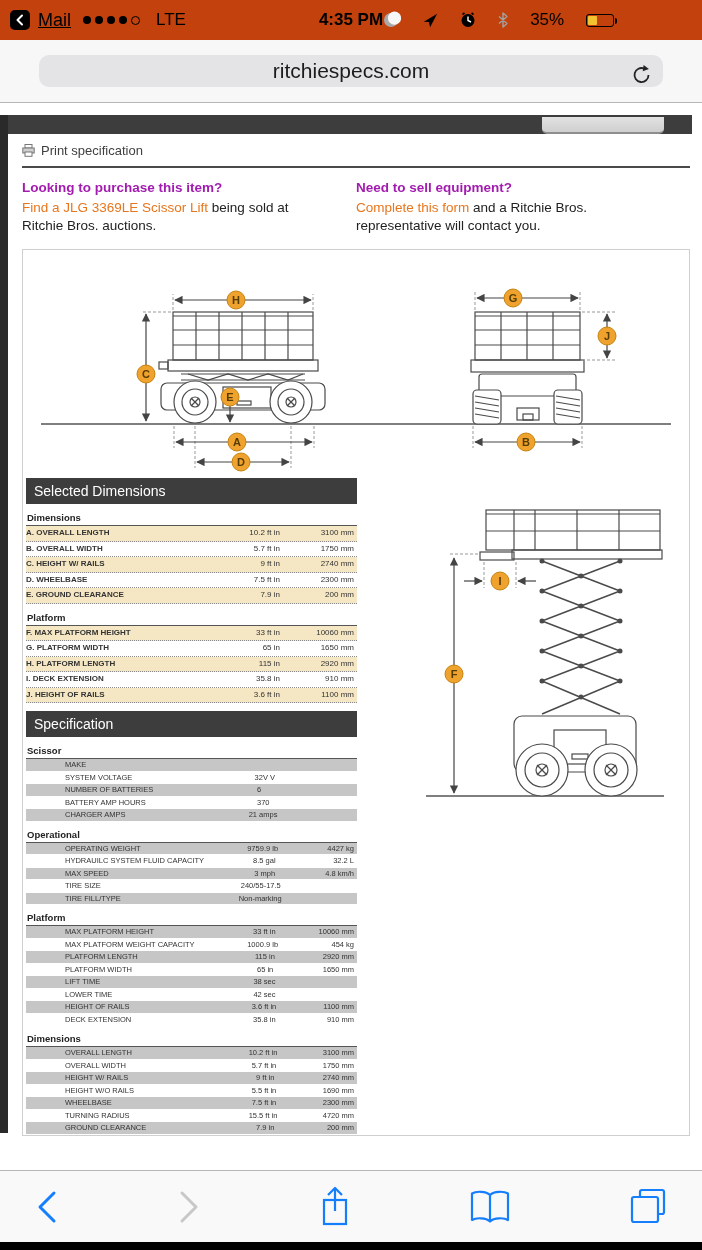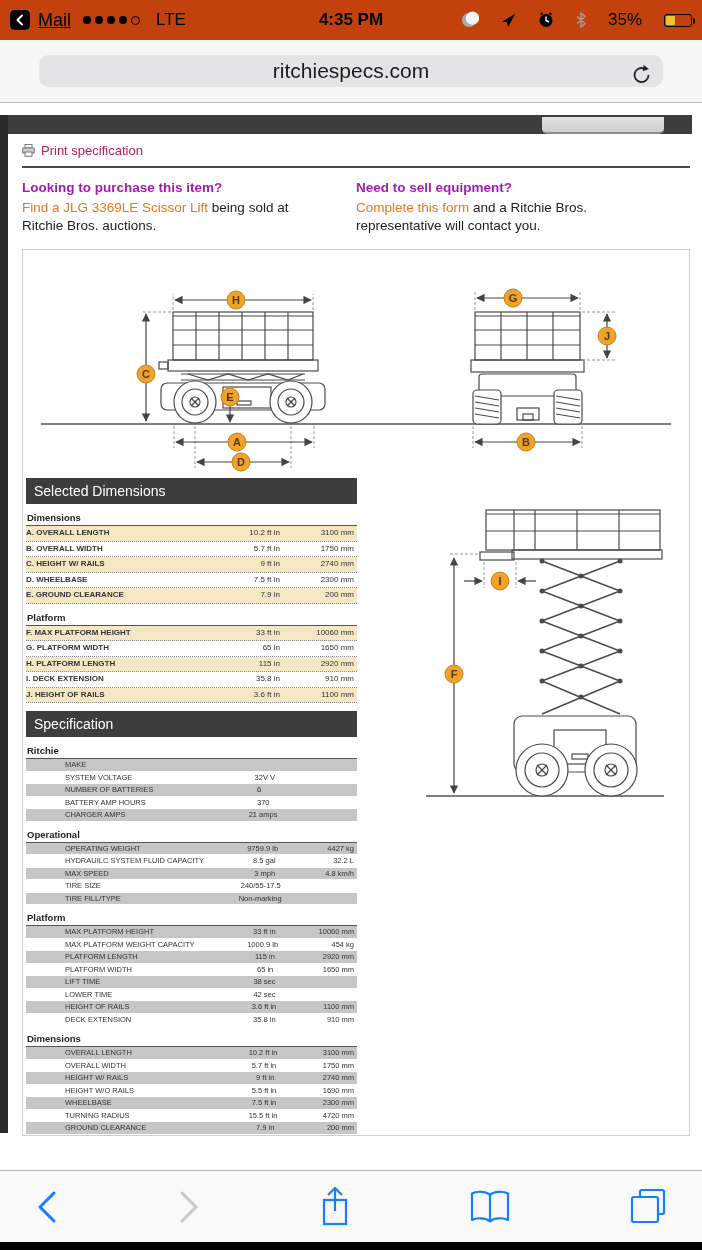--- a/index.html
+++ b/index.html
@@ -12,21 +12,21 @@
   .sb-left{display:flex;align-items:center;gap:8px;flex:1;}
   .back-app-badge{width:20px;height:20px;background:#000;border-radius:5px;
                   display:flex;align-items:center;justify-content:center;}
   .back-app-badge svg{display:block;}
   .mail-label{text-decoration:underline;font-size:18px;}
   .signal-dots{display:flex;gap:4px;align-items:center;margin-left:4px;}
   .dot{width:8px;height:8px;border-radius:50%;background:#000;}
   .dot.empty{background:transparent;border:1px solid #000;width:7px;height:7px;}
   .lte{margin-left:8px;font-size:17px;}
   .sb-center{flex:0 0 auto;font-weight:bold;font-size:17px;}
-  .sb-right{flex:1;display:flex;align-items:center;justify-content:flex-end;gap:22px;}
+  .sb-right{flex:1;display:flex;align-items:center;justify-content:flex-start;gap:22px;}
   .battery{position:relative;width:28px;height:13px;border:1px solid #000;border-radius:3px;
            display:flex;align-items:center;padding:1px;box-sizing:border-box;}
   .battery-fill{height:9px;width:9px;border-radius:1px;}
   .battery-nub{position:absolute;right:-4px;top:3.5px;width:2.5px;height:6px;background:#000;
                border-radius:0 2px 2px 0;}
   .pct{font-size:17px;}
 
   
   .url-bar{height:63px;background:#f7f7f7;border-bottom:1px solid #b6b6b6;
            display:flex;align-items:center;justify-content:center;box-sizing:border-box;}
@@ -37,21 +37,21 @@
 
   
   .page{position:relative;height:1065px;background:#fff;}
   .left-strip{position:absolute;left:0;top:12px;width:8px;height:1018px;background:#2a2a2a;}
   .collapsed-bar{position:absolute;left:8px;top:12px;right:10px;height:19px;background:#3d3d3d;}
   .collapsed-btn{position:absolute;right:28px;top:2px;width:122px;height:15px;
                  background:linear-gradient(#e2e2e2,#cfcfcf);border-radius:0 0 5px 5px;
                  border-bottom:2px solid #8e8e8e;}
   .page-inner{position:absolute;left:22px;right:6px;top:36px;}
 
-  .print-row{display:flex;align-items:center;gap:6px;font-size:13px;color:#be185d;
+  .print-row{display:flex;align-items:center;gap:6px;font-size:13px;color:#404040;
              padding:4px 0 8px 0;border-bottom:2px solid #4a4a4a;width:668px;}
   .cols{display:flex;margin-top:12px;width:668px;}
   .col{width:50%;box-sizing:border-box;padding-right:30px;}
   .col h3{margin:0 0 4px 0;font-size:13.5px;color:#a21caf;}
   .col p{margin:0;font-size:13.5px;line-height:18px;color:#222;}
   .lnk{color:#e8761d;cursor:pointer;}
 
   
   .diagram-box{margin-top:14px;border:1px solid #cfcfcf;width:668px;box-sizing:border-box;
                background:#fff;}
@@ -348,21 +348,21 @@
               </div>
               <div class="dim-row alt">
                 <span class="c1">J. HEIGHT OF RAILS</span>
                 <span class="c2">3.6 ft in</span>
                 <span class="c3">1100 mm</span>
               </div>
             </div>
 
           <div class="section-header">Specification</div>
           <div id="spec-table">
-              <div class="group-title">Ritchie</div>
+              <div class="group-title">Scissor</div>
               <div class="spec-row alt">
                 <span class="c1">MAKE</span>
                 <span class="c2"></span>
                 <span class="c3"></span>
               </div>
               <div class="spec-row">
                 <span class="c1">SYSTEM VOLTAGE</span>
                 <span class="c2">32V V</span>
                 <span class="c3"></span>
               </div>

